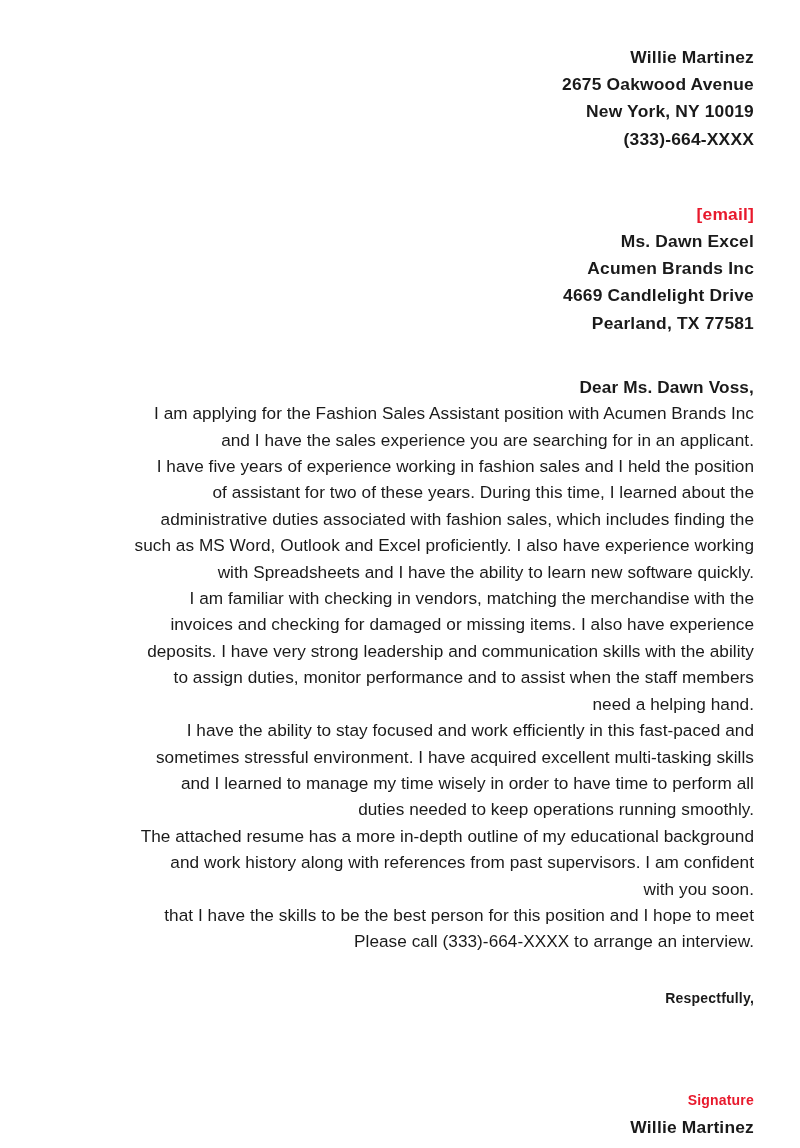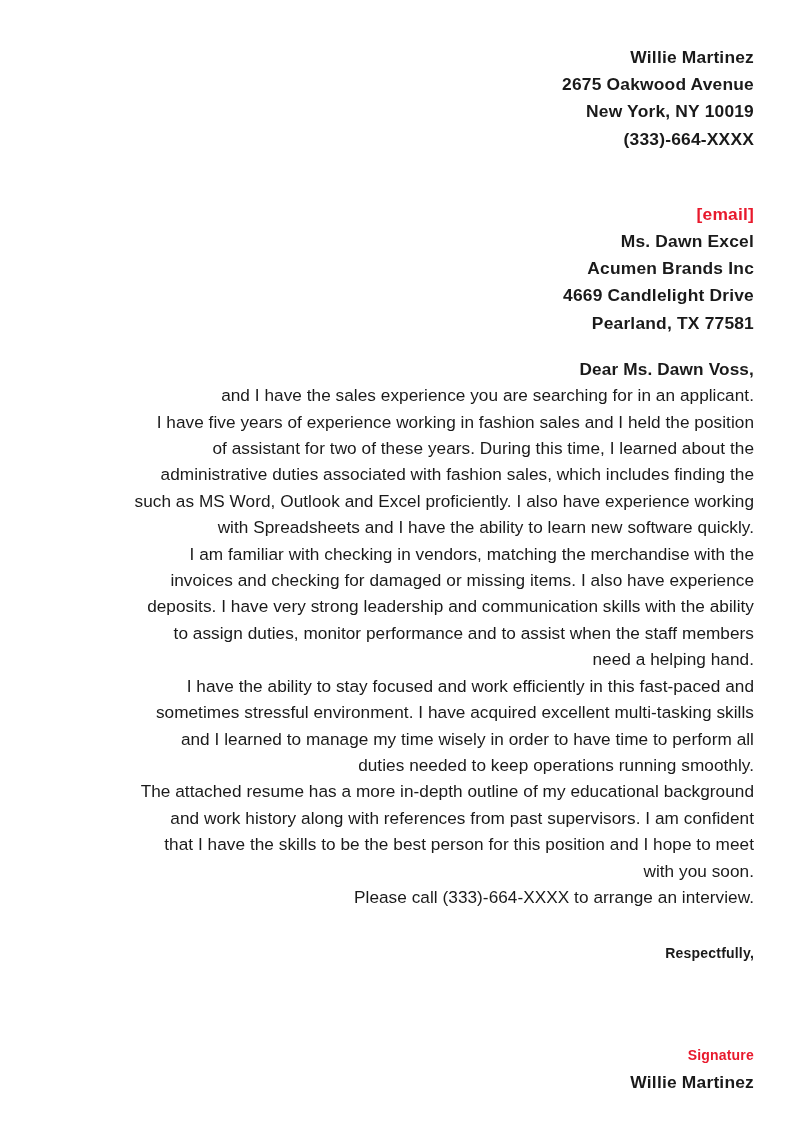--- a/index.html
+++ b/index.html
@@ -40,21 +40,21 @@
     color: #e8192c;
     margin-top: 48px;
   }
   .address-block .line {
     font-weight: bold;
     font-size: 17.4px;
     line-height: 27.2px;
     letter-spacing: 0.2px;
   }
   .salutation {
-    margin-top: 19px;
+    margin-top: 37px;
   }
   .para {
     margin: 0;
   }
   .para .line {
     display: block;
   }
   .spacer-lg {
     height: 30px;
   }
@@ -93,20 +93,21 @@
       <div class="line">Acumen Brands Inc</div>
       <div class="line">4669 Candlelight Drive</div>
       <div class="line">Pearland, TX 77581</div>
     </div>
 
     <div class="salutation">
       <div class="line bold">Dear Ms. Dawn Voss,</div>
     </div>
 
     <div class="para">
+      <span class="line">I am applying for the Fashion Sales Assistant position with Acumen Brands Inc</span>
       <span class="line">and I have the sales experience you are searching for in an applicant.</span>
     </div>
 
     <div class="para">
       <span class="line">I have five years of experience working in fashion sales and I held the position</span>
       <span class="line">of assistant for two of these years. During this time, I learned about the</span>
       <span class="line">administrative duties associated with fashion sales, which includes finding the</span>
       <span class="line">such as MS Word, Outlook and Excel proficiently. I also have experience working</span>
       <span class="line">with Spreadsheets and I have the ability to learn new software quickly.</span>
     </div>
@@ -122,22 +123,22 @@
     <div class="para">
       <span class="line">I have the ability to stay focused and work efficiently in this fast-paced and</span>
       <span class="line">sometimes stressful environment. I have acquired excellent multi-tasking skills</span>
       <span class="line">and I learned to manage my time wisely in order to have time to perform all</span>
       <span class="line">duties needed to keep operations running smoothly.</span>
     </div>
 
     <div class="para">
       <span class="line">The attached resume has a more in-depth outline of my educational background</span>
       <span class="line">and work history along with references from past supervisors. I am confident</span>
+      <span class="line">with you soon.</span>
       <span class="line">that I have the skills to be the best person for this position and I hope to meet</span>
-      <span class="line">with you soon.</span>
     </div>
 
     <div class="para">
       <span class="line">Please call (333)-664-XXXX to arrange an interview.</span>
     </div>
 
     <div class="spacer-lg"></div>
 
     <div class="closing">
       <div class="line">Respectfully,</div>

